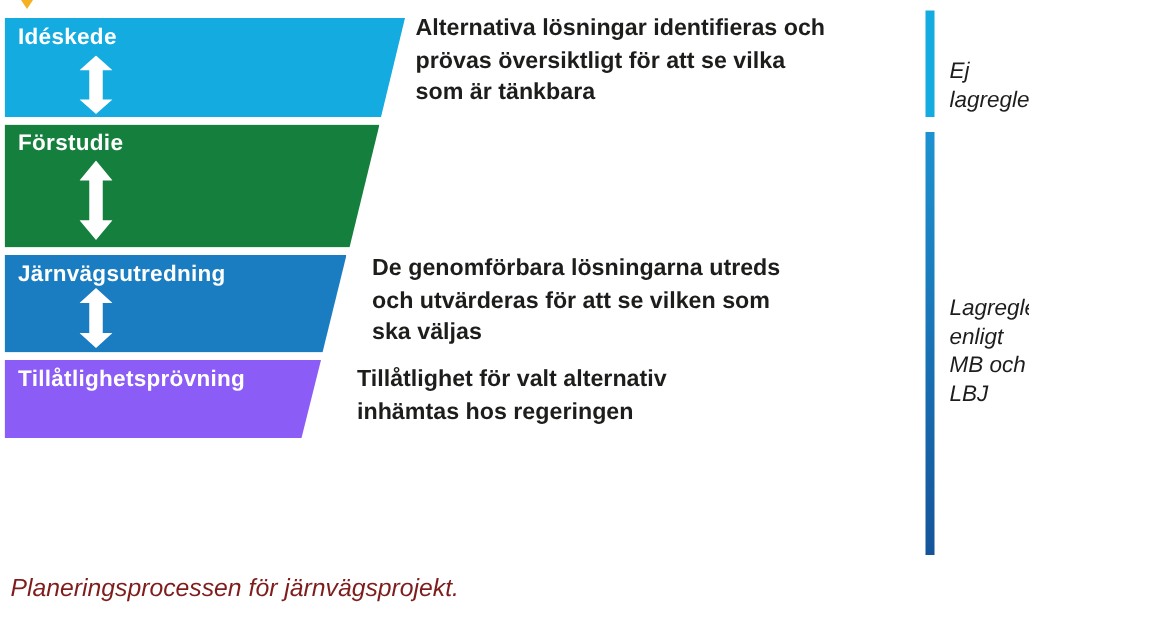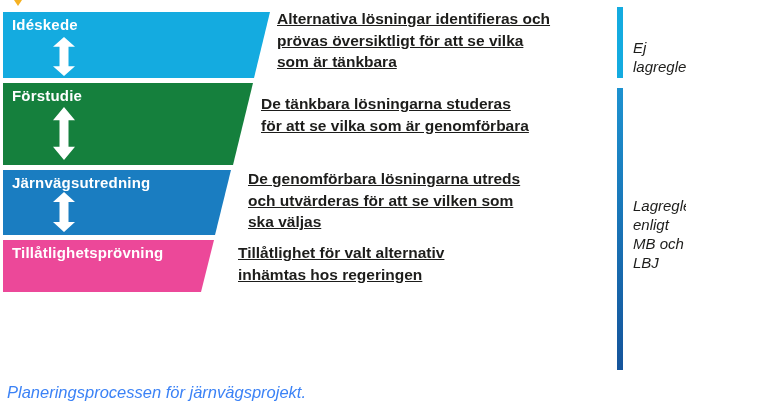--- a/index.html
+++ b/index.html
@@ -9,34 +9,34 @@
   }
   
   .stage{position:absolute;left:3px;color:#ffffff;}
   .stage-label{font-weight:bold;font-size:15px;padding:4px 0 0 9px;letter-spacing:.2px;}
   .s1{top:12px;height:66px;width:267px;background:#14abe0;
       clip-path:polygon(0 0,100% 0,calc(100% - 16px) 100%,0 100%);}
   .s2{top:83px;height:82px;width:250px;background:#15803d;
       clip-path:polygon(0 0,100% 0,calc(100% - 20px) 100%,0 100%);}
   .s3{top:170px;height:65px;width:228px;background:#1a7dc1;
       clip-path:polygon(0 0,100% 0,calc(100% - 16px) 100%,0 100%);}
-  .s4{top:240px;height:52px;width:211px;background:#ec4899;
+  .s4{top:240px;height:52px;width:211px;background:#8b5cf6;
       clip-path:polygon(0 0,100% 0,calc(100% - 13px) 100%,0 100%);}
   .s5{top:297px;height:73px;width:197px;background:#15549b;
       clip-path:polygon(0 0,100% 0,calc(100% - 18px) 100%,0 100%);}
   
   .varrow{position:absolute;left:53px;width:22px;}
   .a1{top:37px;height:39px;}
   .a2{top:107px;height:53px;}
   .a3{top:192px;height:40px;}
   .a5{top:320px;height:47px;}
   
   .desc{
     position:absolute;color:#1d1d1b;font-weight:bold;font-size:15.5px;
-    line-height:21.5px;white-space:pre-line;text-decoration:underline;
+    line-height:21.5px;white-space:pre-line;
   }
   .d1{left:277px;top:8px;}
   .d2{left:261px;top:93px;}
   .d3{left:248px;top:157px;margin-top:11px;}
   .d4{left:238px;top:242px;}
   .d5{left:220px;top:324px;}
   
   .legend-bar{position:absolute;left:617px;width:6px;}
   .legend-bar.light{top:7px;height:71px;background:#14abe0;}
   .legend-bar.grad{top:88px;height:282px;background:linear-gradient(#1d92d0,#15549b);}
@@ -47,21 +47,21 @@
   .lt1{top:38px;}
   .lt2{top:196px;}
   
   .yellow-tip{
     position:absolute;left:14px;top:0;width:0;height:0;
     border-left:4px solid transparent;border-right:4px solid transparent;
     border-top:6px solid #f5b122;
   }
   
   .caption{
-    position:absolute;left:7px;top:383px;color:#3b82f6;
+    position:absolute;left:7px;top:383px;color:#7f1d1d;
     font-style:italic;font-size:16.5px;
   }
 </style>
 </head>
 <body>
 
 <div class="canvas">
 
   <div class="yellow-tip"></div>
 
@@ -87,22 +87,20 @@
   <svg class="varrow a3" viewBox="0 0 22 44" preserveAspectRatio="none">
     <path d="M11 0 L22 11 L15.5 11 L15.5 33 L22 33 L11 44 L0 33 L6.5 33 L6.5 11 L0 11 Z" fill="#ffffff"></path>
   </svg>
   <svg class="varrow a5" viewBox="0 0 22 44" preserveAspectRatio="none">
     <path d="M11 0 L22 11 L15.5 11 L15.5 33 L22 33 L11 44 L0 33 L6.5 33 L6.5 11 L0 11 Z" fill="#ffffff"></path>
   </svg>
 
   <div class="desc d1">Alternativa lösningar identifieras och
 prövas översiktligt för att se vilka
 som är tänkbara</div>
-  <div class="desc d2">De tänkbara lösningarna studeras
-för att se vilka som är genomförbara</div>
   <div class="desc d3">De genomförbara lösningarna utreds
 och utvärderas för att se vilken som
 ska väljas</div>
   <div class="desc d4">Tillåtlighet för valt alternativ
 inhämtas hos regeringen</div>
 
   <div class="legend-bar light"></div>
   <div class="legend-text lt1">Ej lagreglerat</div>
   <div class="legend-bar grad"></div>
   <div class="legend-text lt2">Lagreglerat enligt

